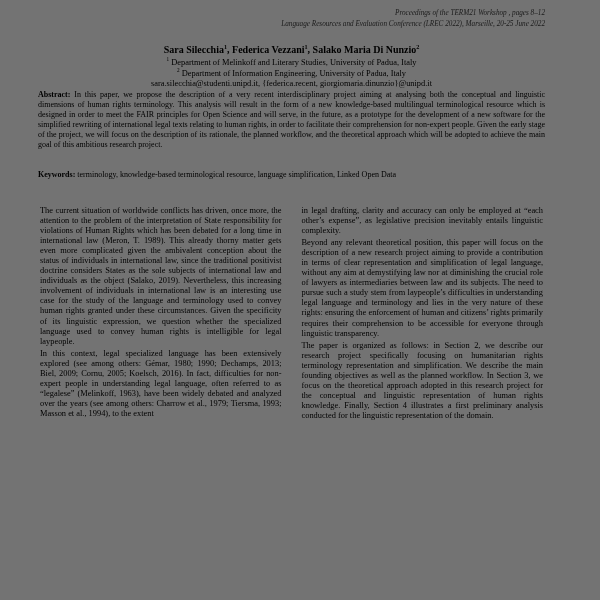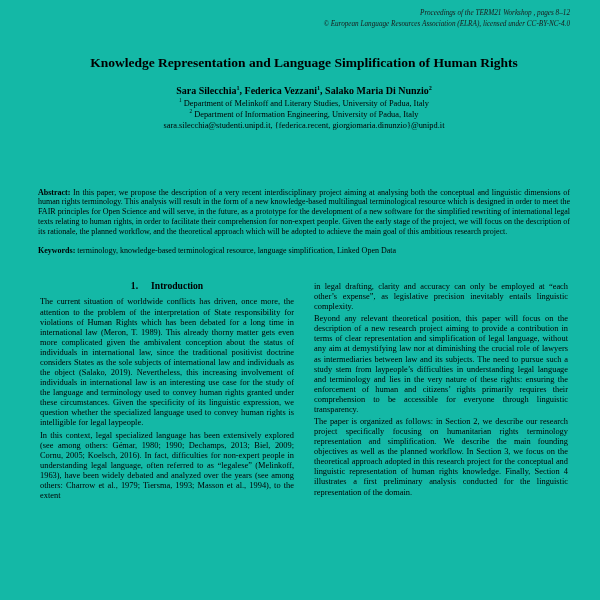--- a/index.html
+++ b/index.html
@@ -1,26 +1,26 @@
 <!DOCTYPE html>
 <html><head>
 <meta charset="utf-8">
 <style>
   html, body { margin: 0; padding: 0; background: #ffffff; }
   .page {
     position: relative;
     width: 600px;
     height: 600px;
     margin: 0 auto;
-    background: #14b8a6;
+    background: #737373;
     color: #000;
     font-family: "Liberation Serif", "DejaVu Serif", serif;
     overflow: hidden;
     box-sizing: border-box;
-    padding: 8px 30px 0 38px;
+    padding: 8px 55px 0 38px;
   }
   .proc-header {
     text-align: right;
     font-style: italic;
     font-size: 7.2px;
     line-height: 1.5;
     color: #1a1a1a;
   }
   .paper-title {
     margin: 25px 0 0 0;
@@ -37,28 +37,27 @@
   }
   sup { font-size: 0.62em; vertical-align: super; line-height: 0; }
   .affiliations {
     margin-top: 3px;
     text-align: center;
     font-size: 8.4px;
     line-height: 1.3;
   }
   .affil-line { white-space: nowrap; }
   .abstract {
-    margin-top: 56px;
     font-size: 8px;
     line-height: 1.24;
     text-align: justify;
   }
   .bold-label { font-weight: bold; }
   .keywords {
-    margin-top: 9px;
+    margin-top: 20px;
     font-size: 8px;
     line-height: 1.24;
     text-align: justify;
   }
   .columns {
     display: flex;
     gap: 16px;
     margin-top: 24px;
   }
   .col {
@@ -78,24 +77,23 @@
   .col p { margin: 2px; }
   .section-heading.bottom { margin-top: 10px; margin-bottom: 0; }
 </style>
 </head>
 <body>
 
 <div class="page">
 
   <div class="proc-header">
     <div>Proceedings of the TERM21 Workshop , pages 8–12</div>
-    <div>© European Language Resources Association (ELRA), licensed under CC-BY-NC-4.0</div>
+    <div>Language Resources and Evaluation Conference (LREC 2022), Marseille, 20-25 June 2022</div>
   </div>
 
-  <h1 class="paper-title">Knowledge Representation and Language Simplification of Human Rights</h1>
 
   <div class="authors">
     <span><span>Sara Silecchia</span><sup>1</sup></span><span><span>, Federica Vezzani</span><sup>1</sup></span><span><span>, Salako Maria Di Nunzio</span><sup>2</sup></span>
   </div>
 
   <div class="affiliations">
     <div class="affil-line"><sup>1</sup><span> Department of Melinkoff and Literary Studies, University of Padua, Italy</span></div>
     <div class="affil-line"><sup>2</sup><span> Department of Information Engineering, University of Padua, Italy</span></div>
     <div class="affil-line"><span>sara.silecchia@studenti.unipd.it, {federica.recent, giorgiomaria.dinunzio}@unipd.it</span></div>
   </div>
@@ -104,23 +102,20 @@
     <span class="bold-label">Abstract:</span><span> In this paper, we propose the description of a very recent interdisciplinary project aiming at analysing both the conceptual and linguistic dimensions of human rights terminology. This analysis will result in the form of a new knowledge-based multilingual terminological resource which is designed in order to meet the FAIR principles for Open Science and will serve, in the future, as a prototype for the development of a new software for the simplified rewriting of international legal texts relating to human rights, in order to facilitate their comprehension for non-expert people. Given the early stage of the project, we will focus on the description of its rationale, the planned workflow, and the theoretical approach which will be adopted to achieve the main goal of this ambitious research project.</span>
   </div>
 
   <div class="keywords">
     <span class="bold-label">Keywords:</span><span> terminology, knowledge-based terminological resource, language simplification, Linked Open Data</span>
   </div>
 
   <div class="columns">
 
     <div class="col">
-      <div class="section-heading">
-        <span>1.</span><span class="sec-title">Introduction</span>
-      </div>
       <p>The current situation of worldwide conflicts has driven, once more, the attention to the problem of the interpretation of State responsibility for violations of Human Rights which has been debated for a long time in international law (Meron, T. 1989). This already thorny matter gets even more complicated given the ambivalent conception about the status of individuals in international law, since the traditional positivist doctrine considers States as the sole subjects of international law and individuals as the object (Salako, 2019). Nevertheless, this increasing involvement of individuals in international law is an interesting use case for the study of the language and terminology used to convey human rights granted under these circumstances. Given the specificity of its linguistic expression, we question whether the specialized language used to convey human rights is intelligible for legal laypeople.</p>
       <p>In this context, legal specialized language has been extensively explored (see among others: Gémar, 1980; 1990; Dechamps, 2013; Biel, 2009; Cornu, 2005; Koelsch, 2016). In fact, difficulties for non-expert people in understanding legal language, often referred to as “legalese” (Melinkoff, 1963), have been widely debated and analyzed over the years (see among others: Charrow et al., 1979; Tiersma, 1993; Masson et al., 1994), to the extent</p>
     </div>
 
     <div class="col">
       <p>in legal drafting, clarity and accuracy can only be employed at “each other’s expense”, as legislative precision inevitably entails linguistic complexity.</p>
       <p>Beyond any relevant theoretical position, this paper will focus on the description of a new research project aiming to provide a contribution in terms of clear representation and simplification of legal language, without any aim at demystifying law nor at diminishing the crucial role of lawyers as intermediaries between law and its subjects. The need to pursue such a study stem from laypeople’s difficulties in understanding legal language and terminology and lies in the very nature of these rights: ensuring the enforcement of human and citizens’ rights primarily requires their comprehension to be accessible for everyone through linguistic transparency.</p>
       <p>The paper is organized as follows: in Section 2, we describe our research project specifically focusing on humanitarian rights terminology representation and simplification. We describe the main founding objectives as well as the planned workflow. In Section 3, we focus on the theoretical approach adopted in this research project for the conceptual and linguistic representation of human rights knowledge. Finally, Section 4 illustrates a first preliminary analysis conducted for the linguistic representation of the domain.</p>
     </div>
 

